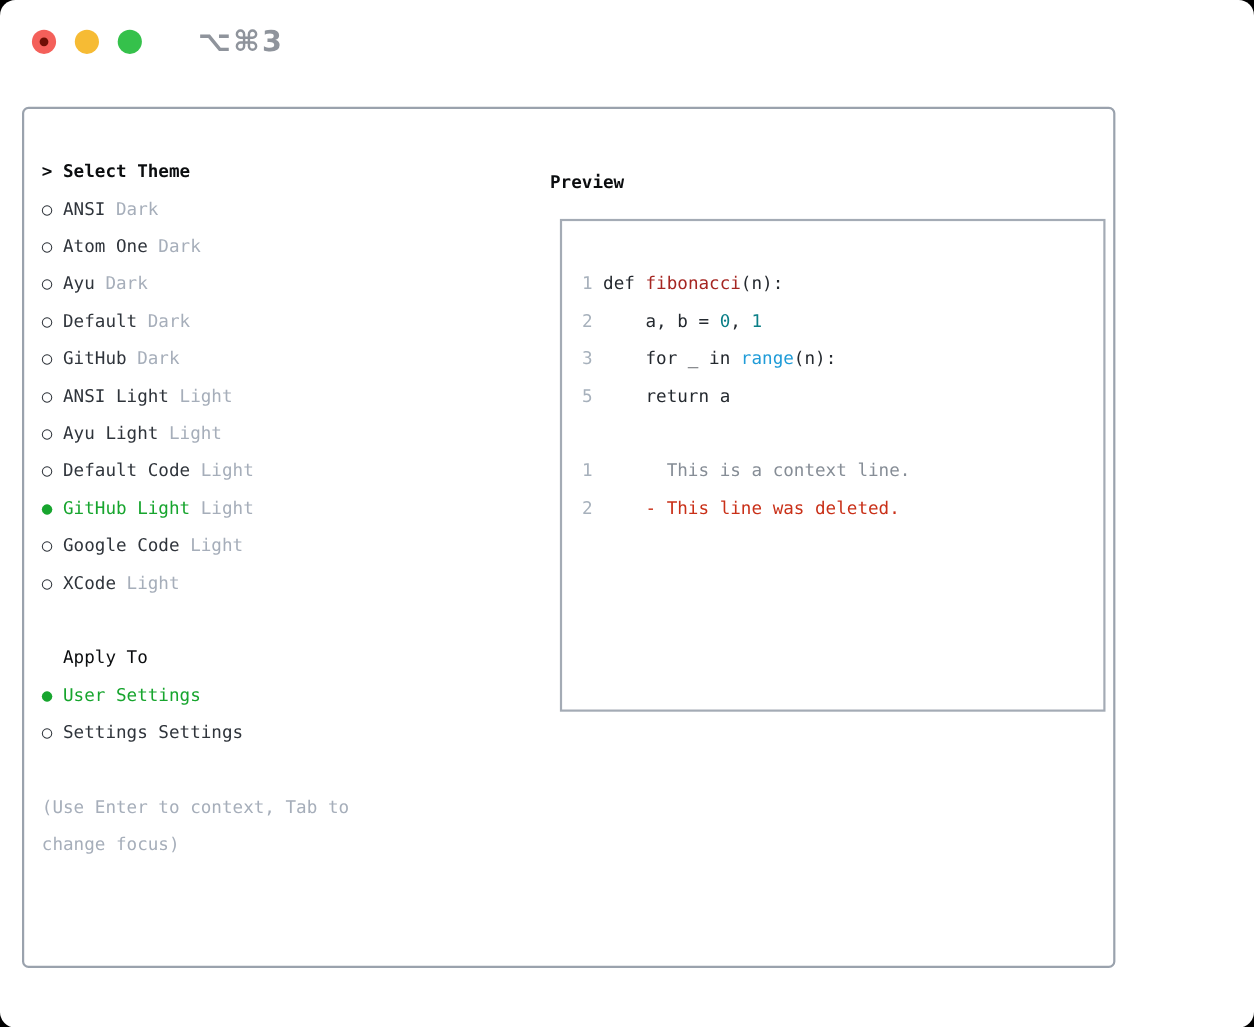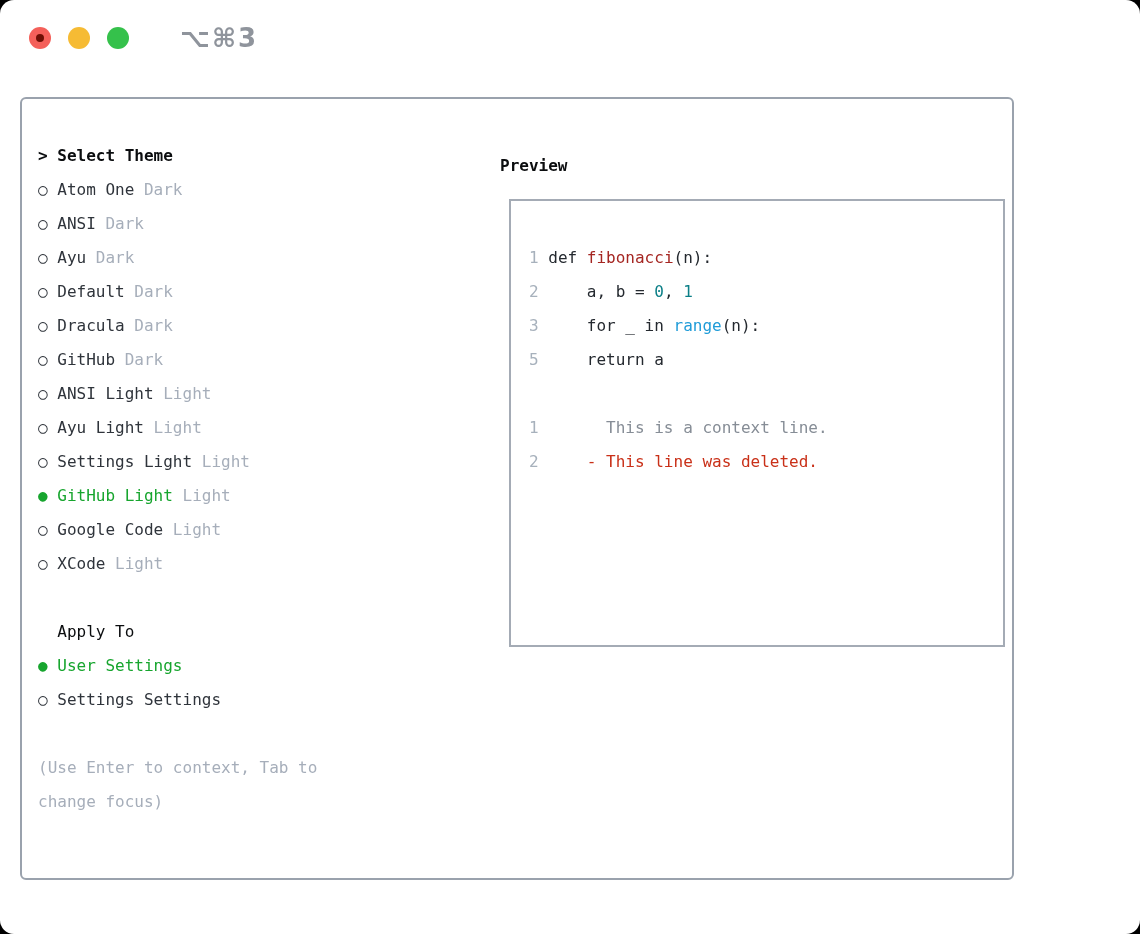--- a/index.html
+++ b/index.html
@@ -63,29 +63,28 @@
         <div class="light zoom" style="background: rgb(53, 193, 75);"></div>
       </div>
     <div class="win-title">⌥⌘3</div>
   </div>
 
   <div class="frame">
 
     <div class="left-col">
       <div class="row list-heading"><span id="prompt-slot">&gt; </span><span>Select Theme</span></div>
       <div id="theme-list">
+          <div class="row option"><span class="marker">○ </span><span class="name">ANSI</span><span class="muted"> Dark</span></div>
           <div class="row option"><span class="marker">○ </span><span class="name">Atom One</span><span class="muted"> Dark</span></div>
-          <div class="row option"><span class="marker">○ </span><span class="name">ANSI</span><span class="muted"> Dark</span></div>
           <div class="row option"><span class="marker">○ </span><span class="name">Ayu</span><span class="muted"> Dark</span></div>
           <div class="row option"><span class="marker">○ </span><span class="name">Default</span><span class="muted"> Dark</span></div>
-          <div class="row option"><span class="marker">○ </span><span class="name">Dracula</span><span class="muted"> Dark</span></div>
           <div class="row option"><span class="marker">○ </span><span class="name">GitHub</span><span class="muted"> Dark</span></div>
           <div class="row option"><span class="marker">○ </span><span class="name">ANSI Light</span><span class="muted"> Light</span></div>
           <div class="row option"><span class="marker">○ </span><span class="name">Ayu Light</span><span class="muted"> Light</span></div>
-          <div class="row option"><span class="marker">○ </span><span class="name">Settings Light</span><span class="muted"> Light</span></div>
+          <div class="row option"><span class="marker">○ </span><span class="name">Default Code</span><span class="muted"> Light</span></div>
           <div class="row option selected"><span class="marker">● </span><span class="name">GitHub Light</span><span class="muted"> Light</span></div>
           <div class="row option"><span class="marker">○ </span><span class="name">Google Code</span><span class="muted"> Light</span></div>
           <div class="row option"><span class="marker">○ </span><span class="name">XCode</span><span class="muted"> Light</span></div>
         </div>
       <div class="apply-section">
         <div class="row apply-heading"><span id="apply-heading-slot">  Apply To</span></div>
         <div id="apply-list">
             <div class="row option selected"><span class="marker">● </span><span class="name">User Settings</span></div>
             <div class="row option"><span class="marker">○ </span><span class="name">Settings Settings</span></div>
           </div>

